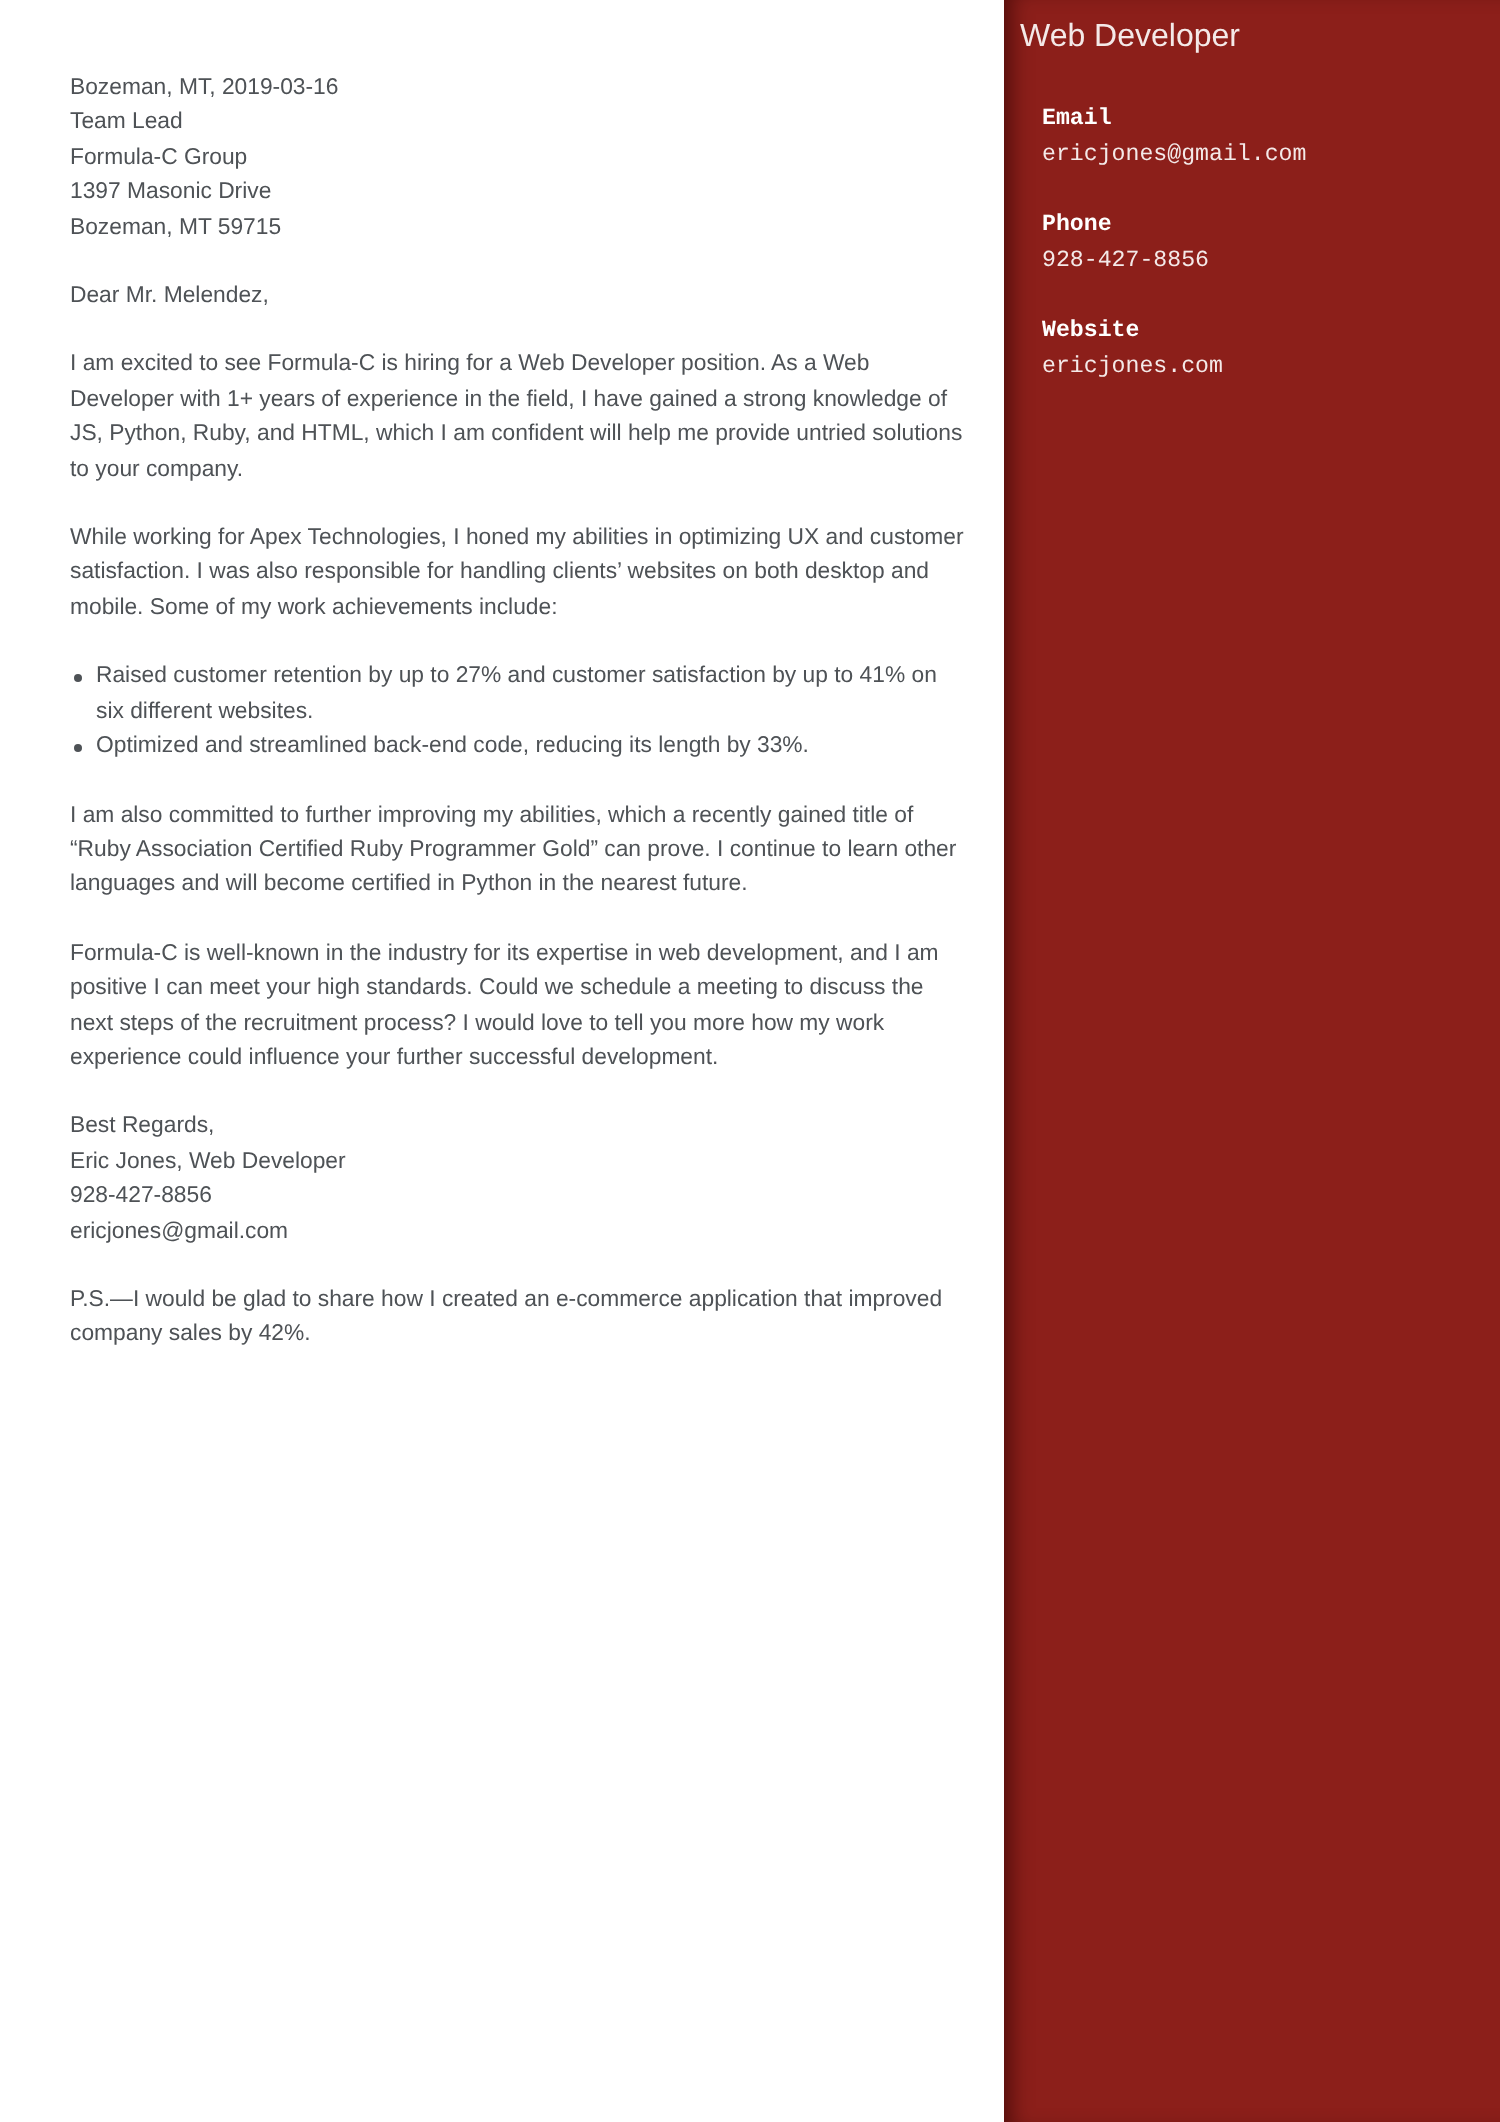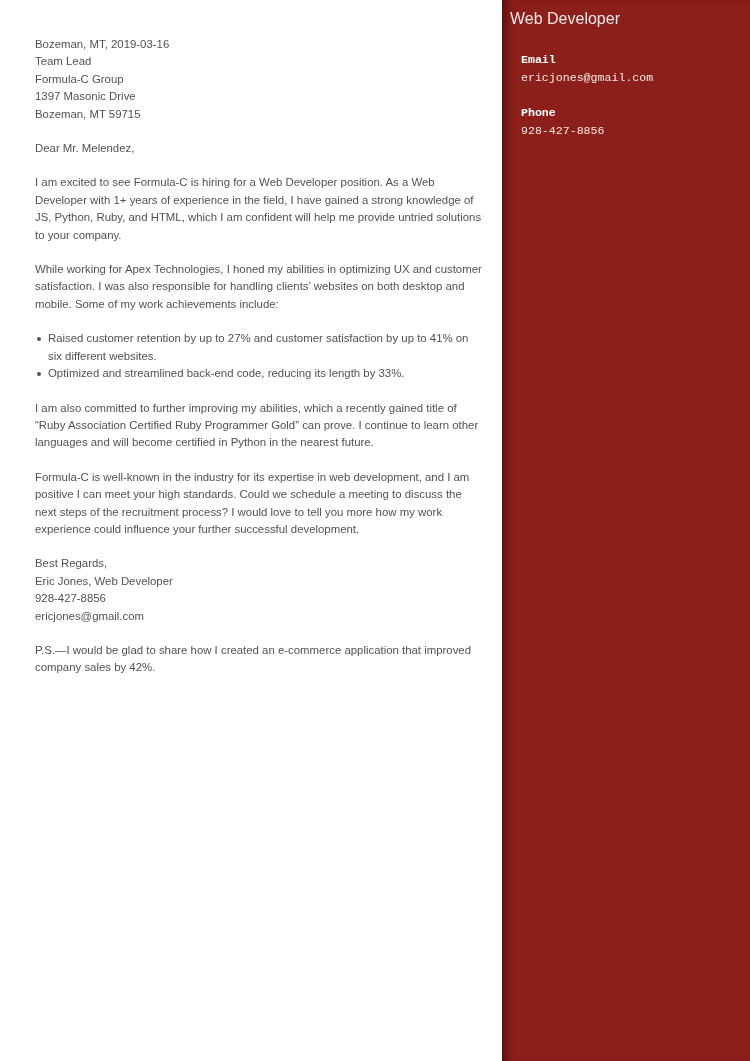--- a/index.html
+++ b/index.html
@@ -158,16 +158,20 @@
       <div class="contact-group">
         <div class="contact-label">Email</div>
         <div class="contact-value">ericjones@gmail.com</div>
       </div>
       <div class="contact-group">
         <div class="contact-label">Phone</div>
         <div class="contact-value">928-427-8856</div>
       </div>
       <div class="contact-group">
       </div>
+      <div class="contact-group">
+        <div class="contact-label">Website</div>
+        <div class="contact-value">ericjones.com</div>
+      </div>
     </div>
   </aside>
 
 </div>
 
 </body></html>

